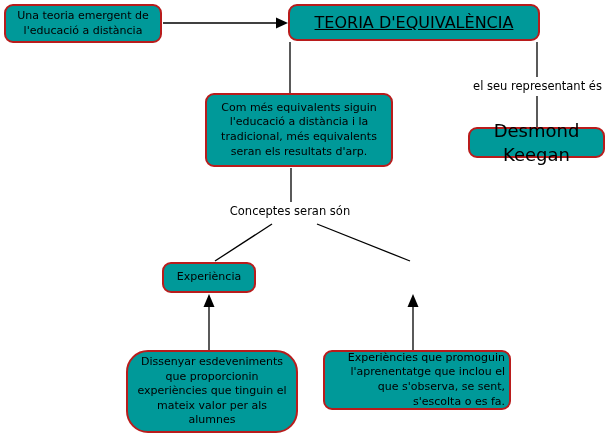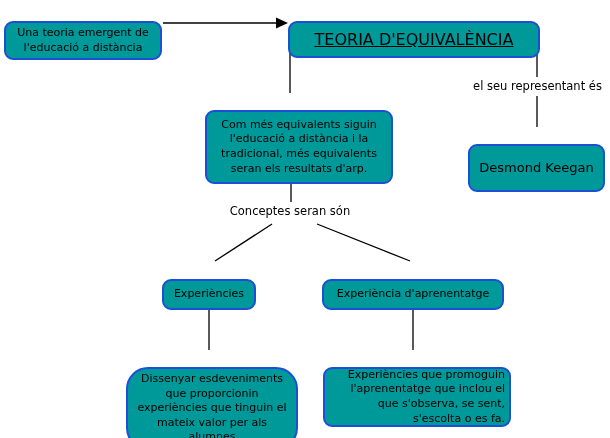--- a/index.html
+++ b/index.html
@@ -19,44 +19,43 @@
     position: absolute;
     left: 0;
     top: 0;
     width: 610px;
     height: 438px;
   }
   .node {
     position: absolute;
     box-sizing: border-box;
     background: #009999;
-    border: 2px solid #1d4ed8;
+    border: 2px solid #b91c1c;
     border-radius: 9px;
     color: #000000;
     font-size: 11px;
     line-height: 1.32;
     text-align: center;
     display: flex;
     align-items: center;
     justify-content: center;
     padding: 0 4px;
     cursor: default;
-    margin-top: 17px;
   }
   .link-label {
     position: absolute;
     color: #000000;
     font-size: 11.5px;
     text-align: center;
     white-space: nowrap;
   }
   #node-emergent     { left: 4px;   top: 4px;   width: 158px; height: 39px; }
   #node-title        { left: 288px; top: 4px;   width: 252px; height: 37px; font-size: 16px; text-decoration: underline; }
   #node-premise      { left: 205px; top: 93px;  width: 188px; height: 74px; }
-  #node-keegan       { left: 468px; top: 127px; width: 137px; height: 48px; font-size: 13px; }
+  #node-keegan       { left: 468px; top: 127px; width: 137px; height: 31px; font-size: 18px; }
   #node-equivalencia { left: 162px; top: 262px; width: 94px;  height: 31px; }
   #node-experiencia  { left: 322px; top: 262px; width: 182px; height: 31px; }
   #node-dissenyar    { left: 126px; top: 350px; width: 172px; height: 83px; border-radius: 22px; }
   #node-promoguin    { left: 323px; top: 350px; width: 188px; height: 60px; text-align: right; }
   #label-representant { left: 455px; top: 79px;  width: 165px; }
   #label-conceptes    { left: 215px; top: 204px; width: 150px; }
   line    { stroke: #000000; stroke-width: 1.3px; }
   polygon { fill: #000000; stroke: none; }
 </style>
 </head>
@@ -90,21 +89,20 @@
   <div class="node" id="node-title">TEORIA D'EQUIVALÈNCIA</div>
 
   <div class="node" id="node-premise">Com més equivalents siguin l'educació a distància i la tradicional, més equivalents seran els resultats d'arp.</div>
 
   <div class="link-label" id="label-representant">el seu representant és</div>
 
   <div class="node" id="node-keegan">Desmond Keegan</div>
 
   <div class="link-label" id="label-conceptes">Conceptes seran són</div>
 
-  <div class="node" id="node-equivalencia">Experiències</div>
+  <div class="node" id="node-equivalencia">Experiència</div>
 
-  <div class="node" id="node-experiencia">Experiència d'aprenentatge</div>
 
   <div class="node" id="node-dissenyar">Dissenyar esdeveniments que proporcionin experiències que tinguin el mateix valor per als alumnes</div>
 
   <div class="node" id="node-promoguin">Experiències que promoguin l'aprenentatge que inclou el que s'observa, se sent, s'escolta o es fa.</div>
 
 </div>
 
 </body></html>

